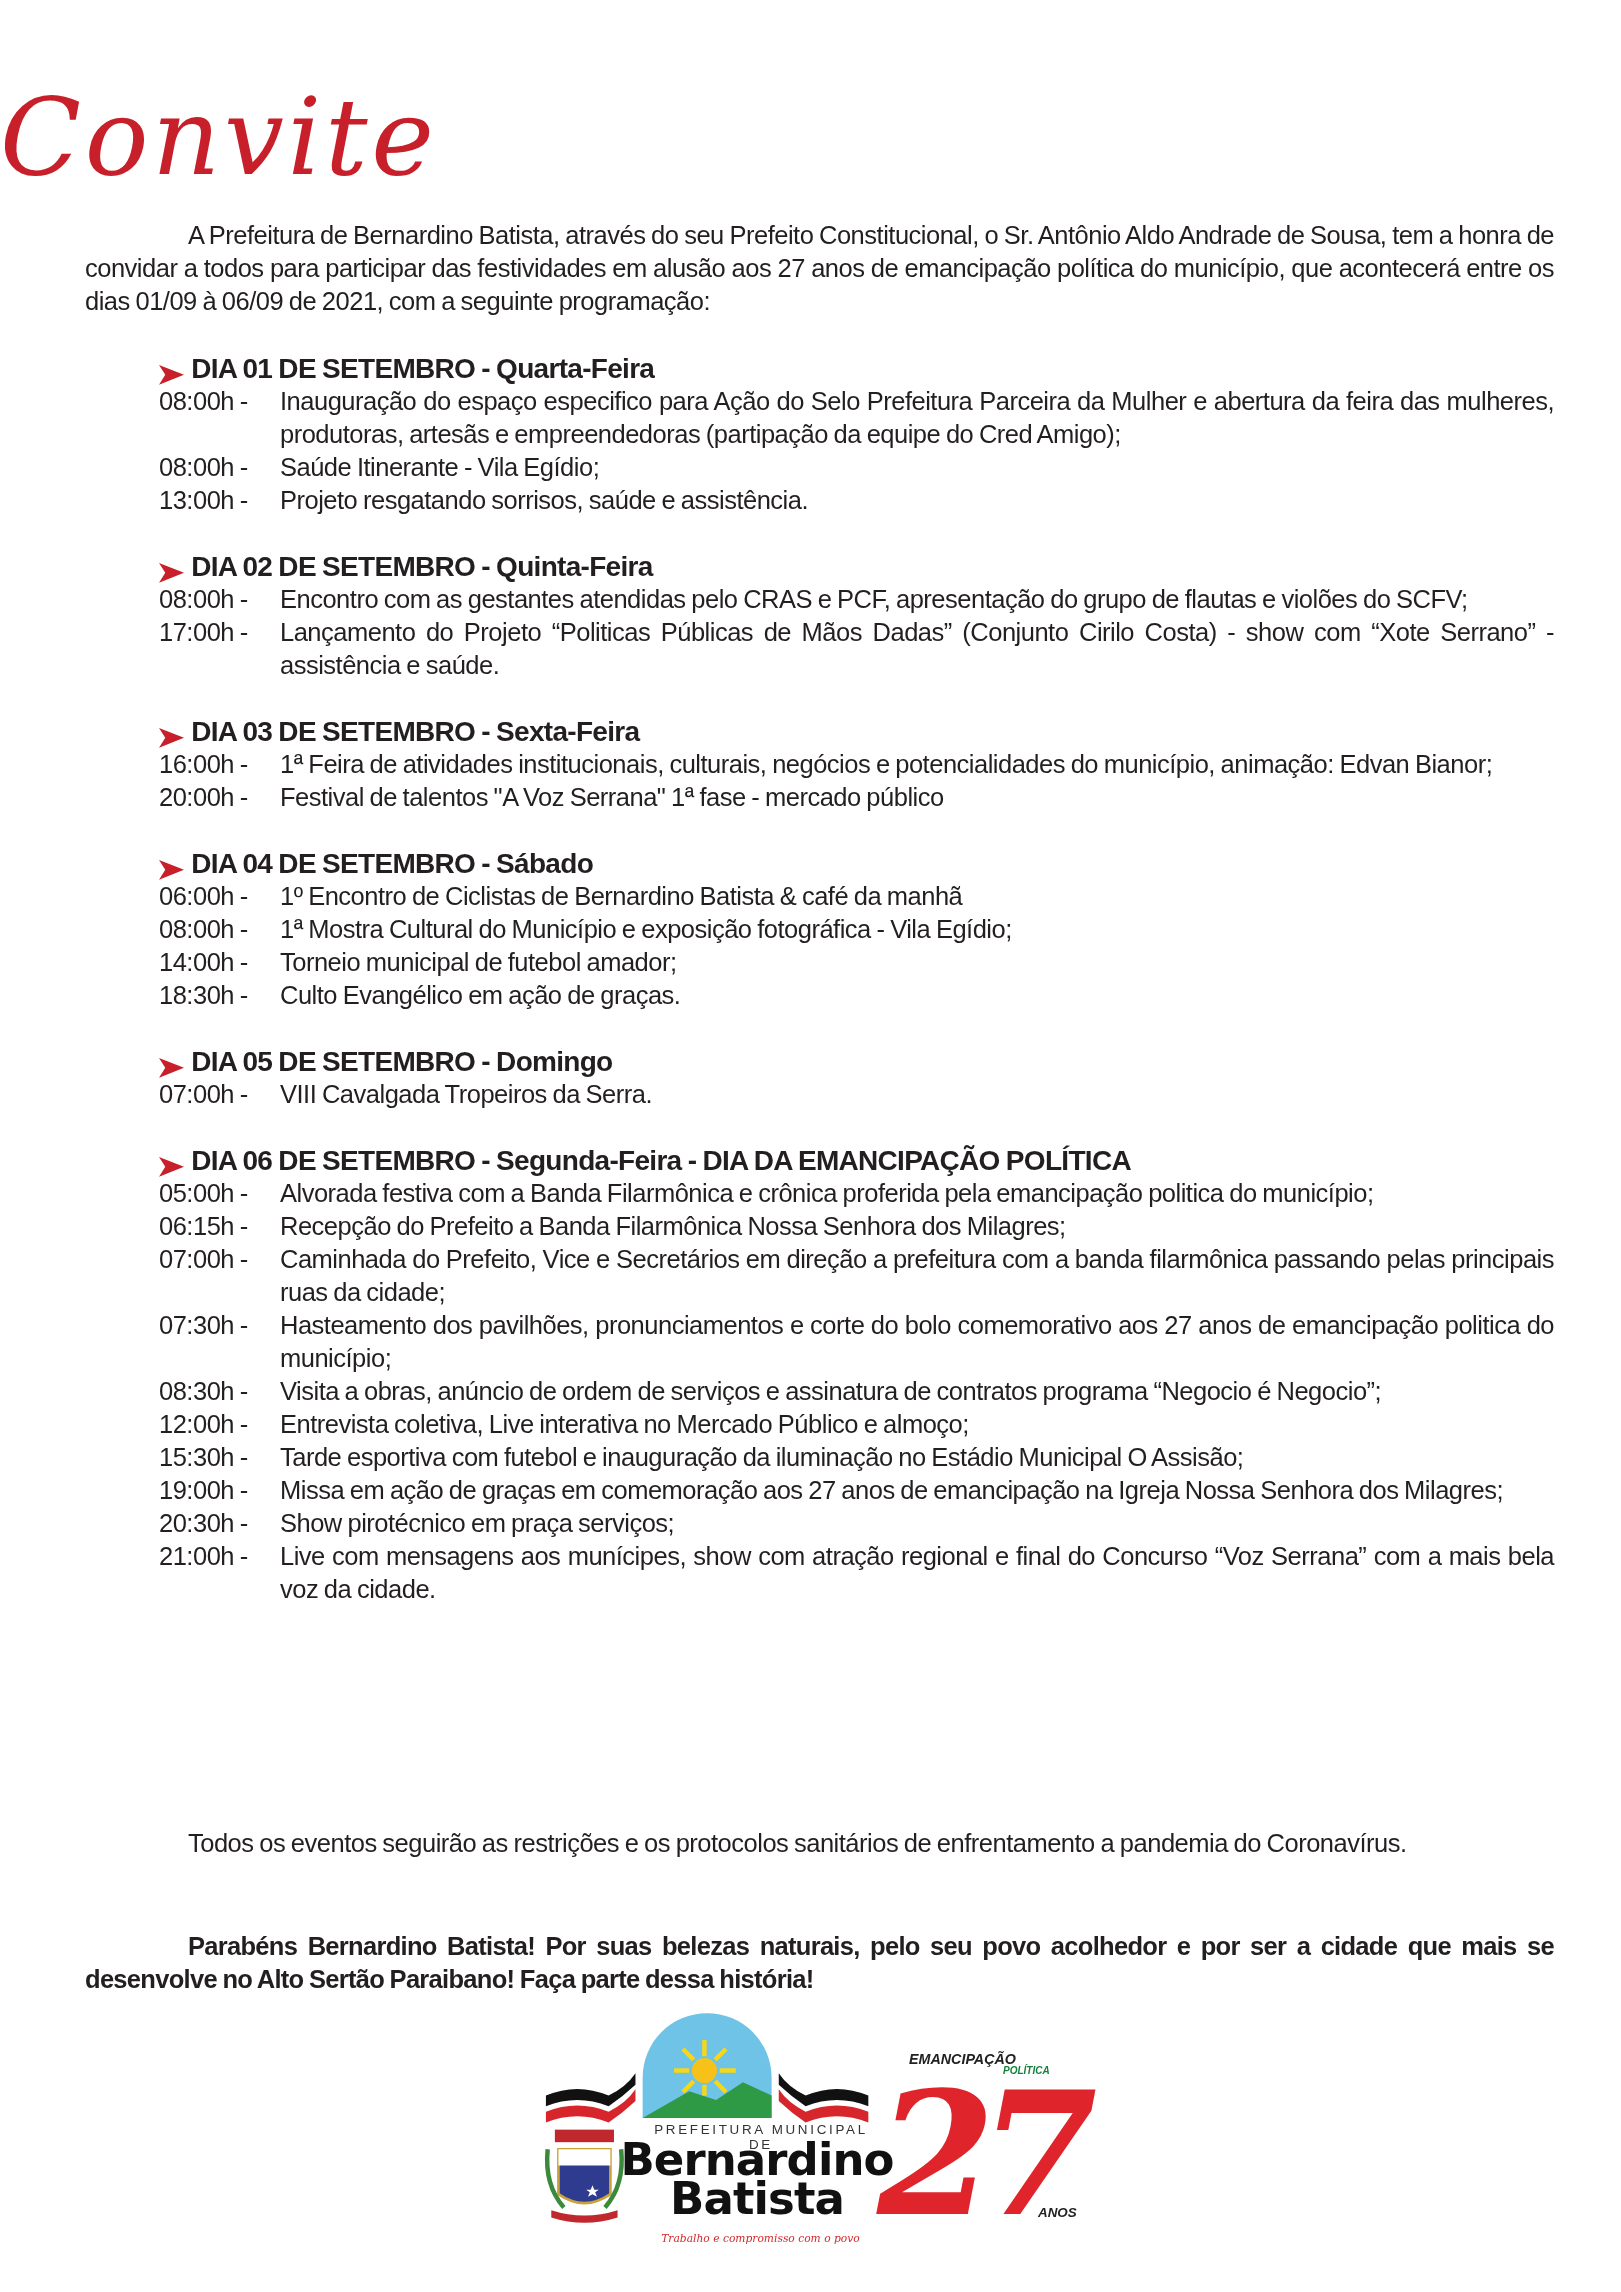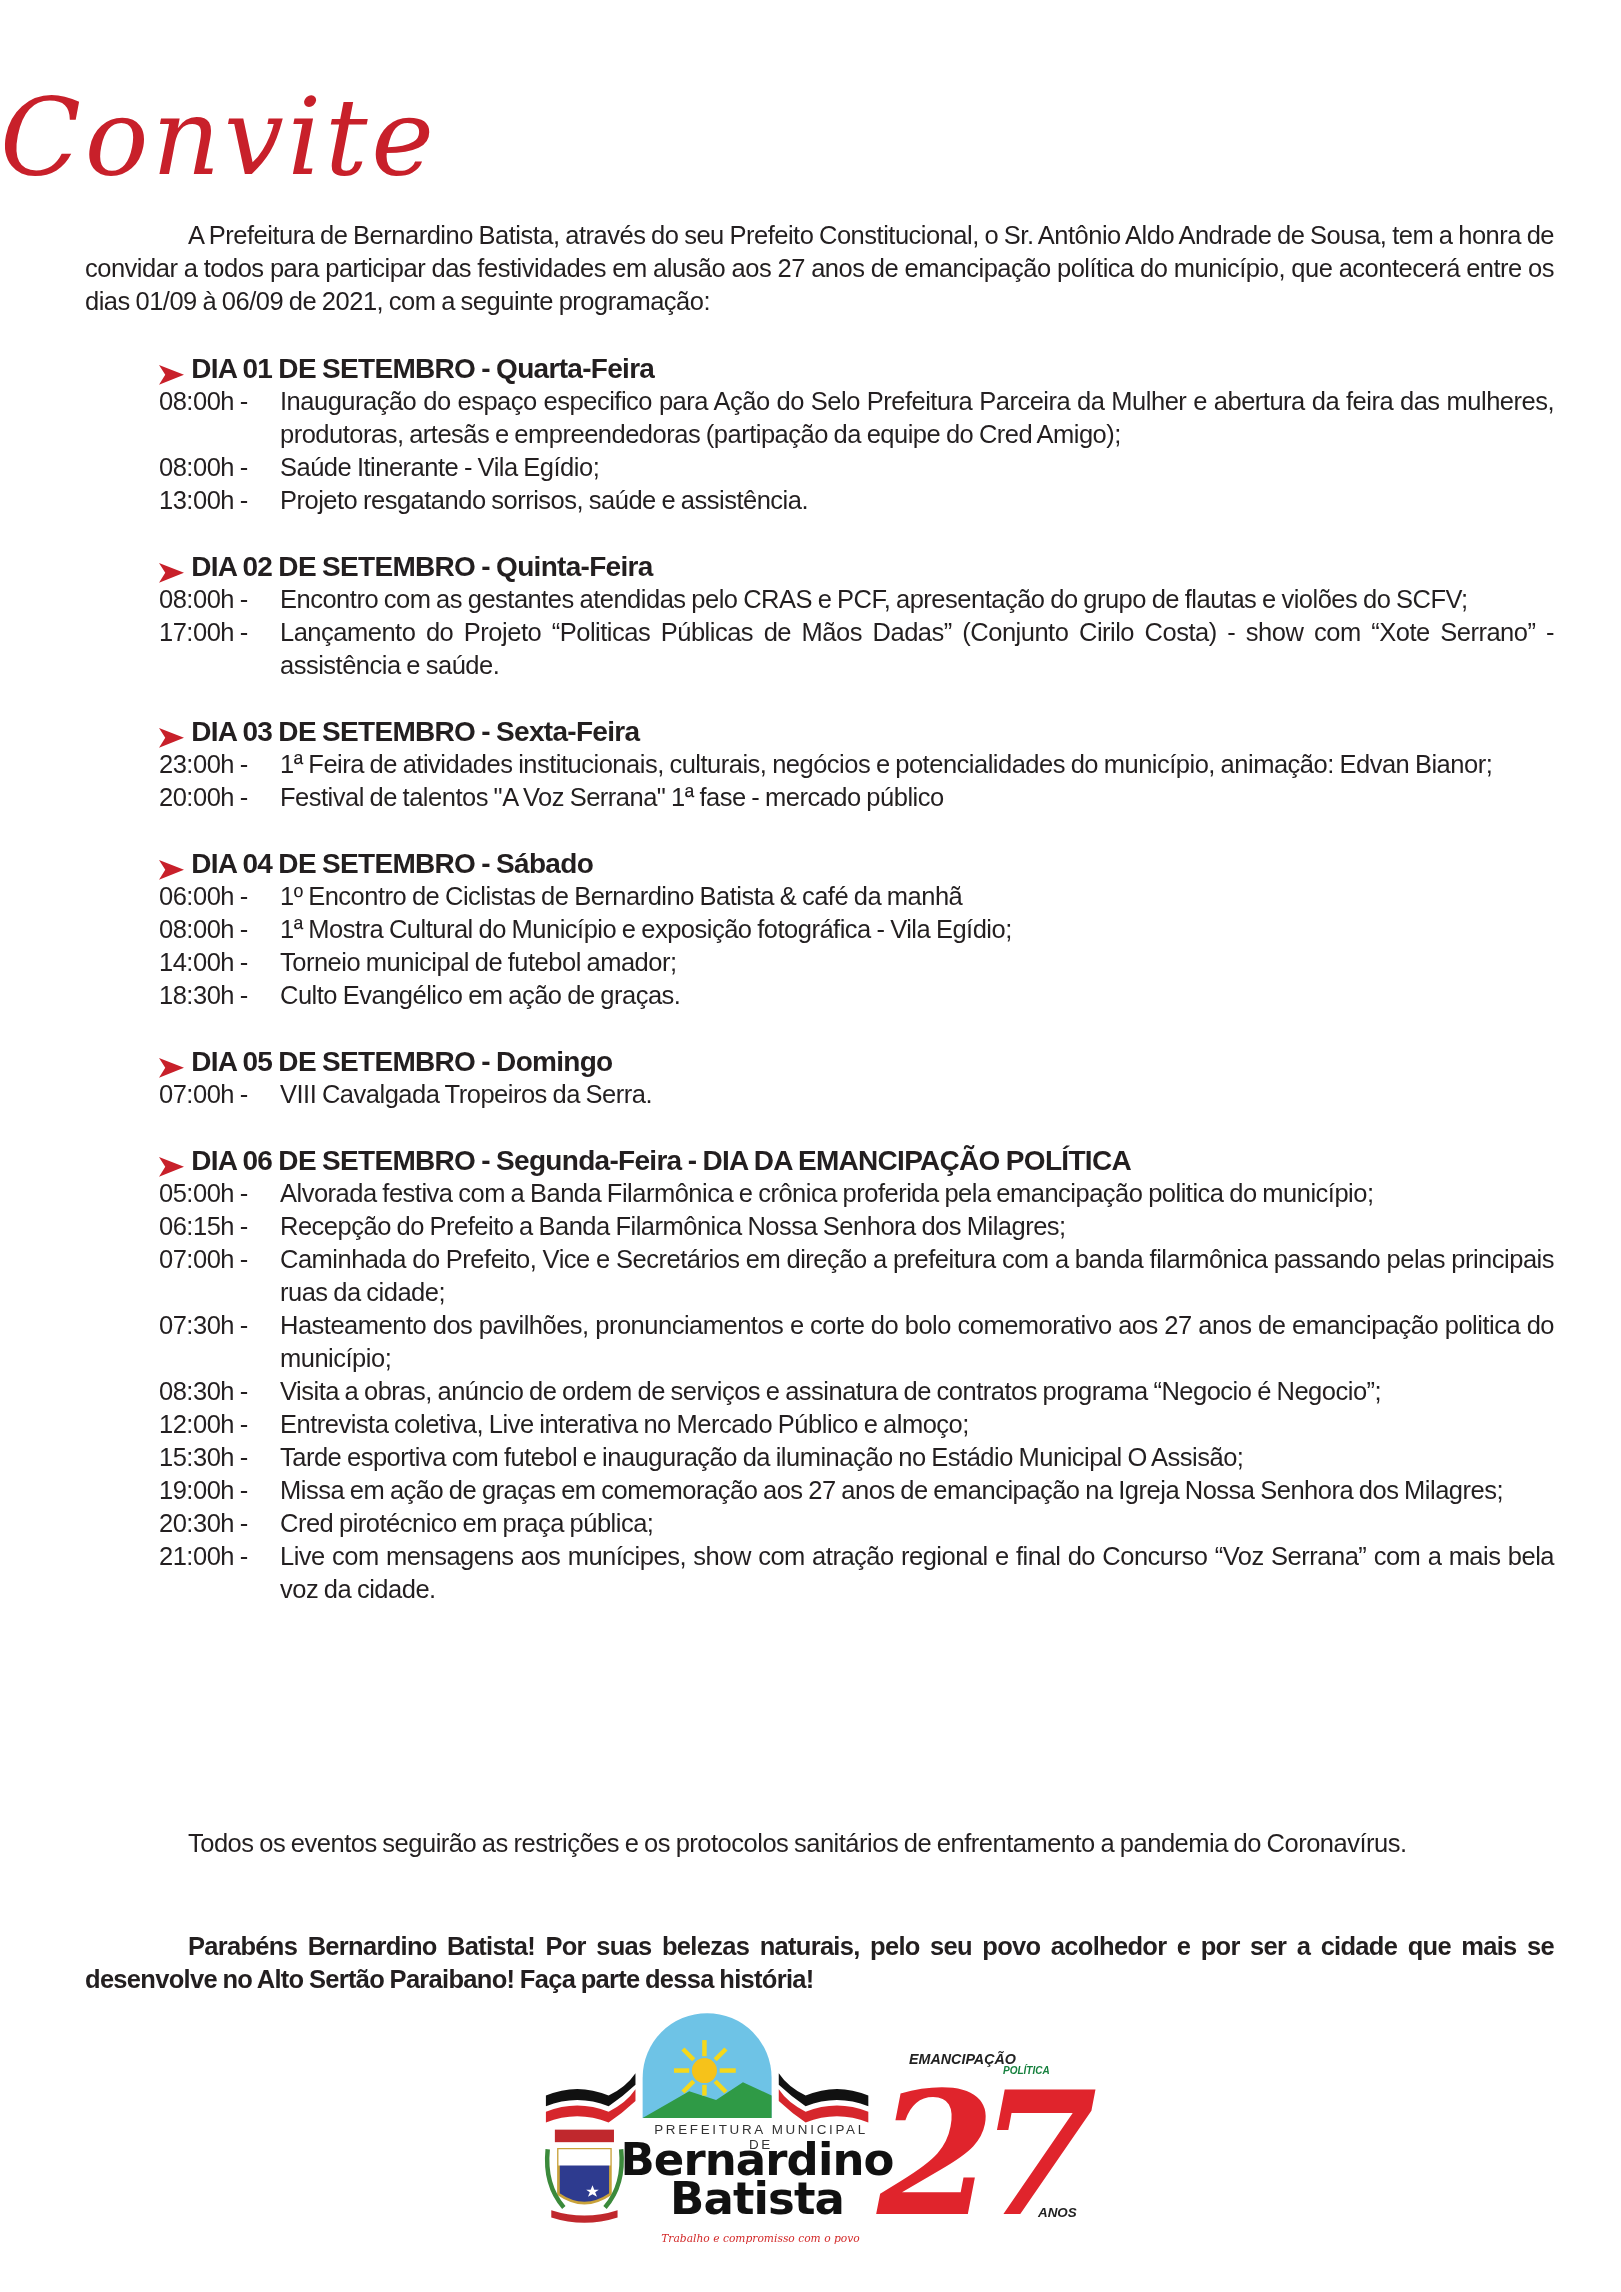--- a/index.html
+++ b/index.html
@@ -84,21 +84,21 @@
       </div>
     </div>
     <div class="day">
       <div class="day-heading">
         <svg class="arrow" viewBox="0 0 28 22">
           <path d="M0 0 L28 11 L0 22 L7 11 Z" fill="#c8202a"></path>
         </svg>
         <span>DIA 03 DE SETEMBRO - Sexta-Feira</span>
       </div>
       <div class="event">
-        <span class="time">23:00h -</span>
+        <span class="time">16:00h -</span>
         <span class="desc">1ª Feira de atividades institucionais, culturais, negócios e potencialidades do município, animação: Edvan Bianor;</span>
       </div>
       <div class="event">
         <span class="time">20:00h -</span>
         <span class="desc">Festival de talentos "A Voz Serrana" 1ª  fase - mercado público</span>
       </div>
     </div>
     <div class="day">
       <div class="day-heading">
         <svg class="arrow" viewBox="0 0 28 22">
@@ -169,21 +169,21 @@
       <div class="event">
         <span class="time">15:30h -</span>
         <span class="desc">Tarde esportiva com futebol e inauguração da iluminação no Estádio Municipal O Assisão;</span>
       </div>
       <div class="event">
         <span class="time">19:00h -</span>
         <span class="desc">Missa em ação de graças em comemoração aos 27 anos de emancipação na Igreja Nossa Senhora dos Milagres;</span>
       </div>
       <div class="event">
         <span class="time">20:30h -</span>
-        <span class="desc">Cred pirotécnico em praça pública;</span>
+        <span class="desc">Show pirotécnico em praça serviços;</span>
       </div>
       <div class="event">
         <span class="time">21:00h -</span>
         <span class="desc">Live com mensagens aos munícipes, show com  atração regional e final do Concurso “Voz Serrana” com a mais bela voz da cidade.</span>
       </div>
     </div>
   </div>
 
 <div class="closing covid"><span class="indent"></span><span>Todos os eventos seguirão as restrições e os protocolos sanitários de enfrentamento a pandemia do Coronavírus.</span></div>
 

